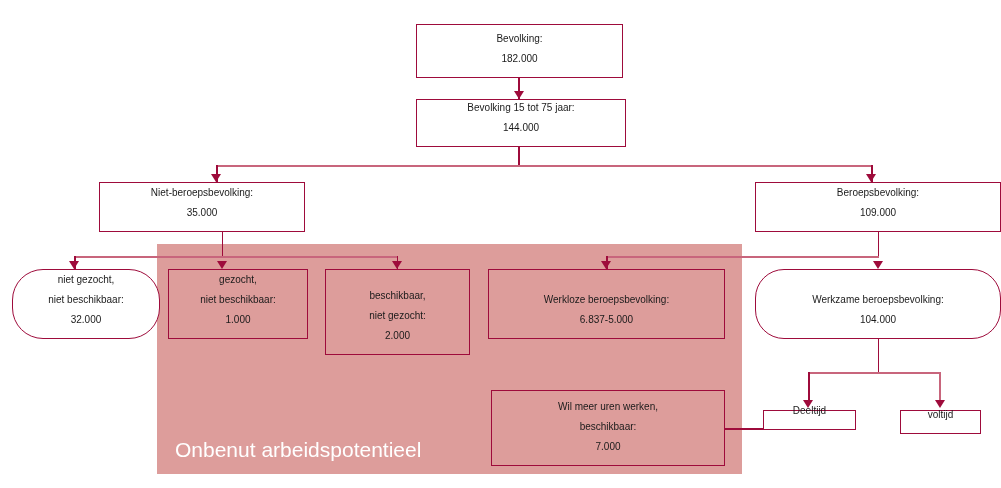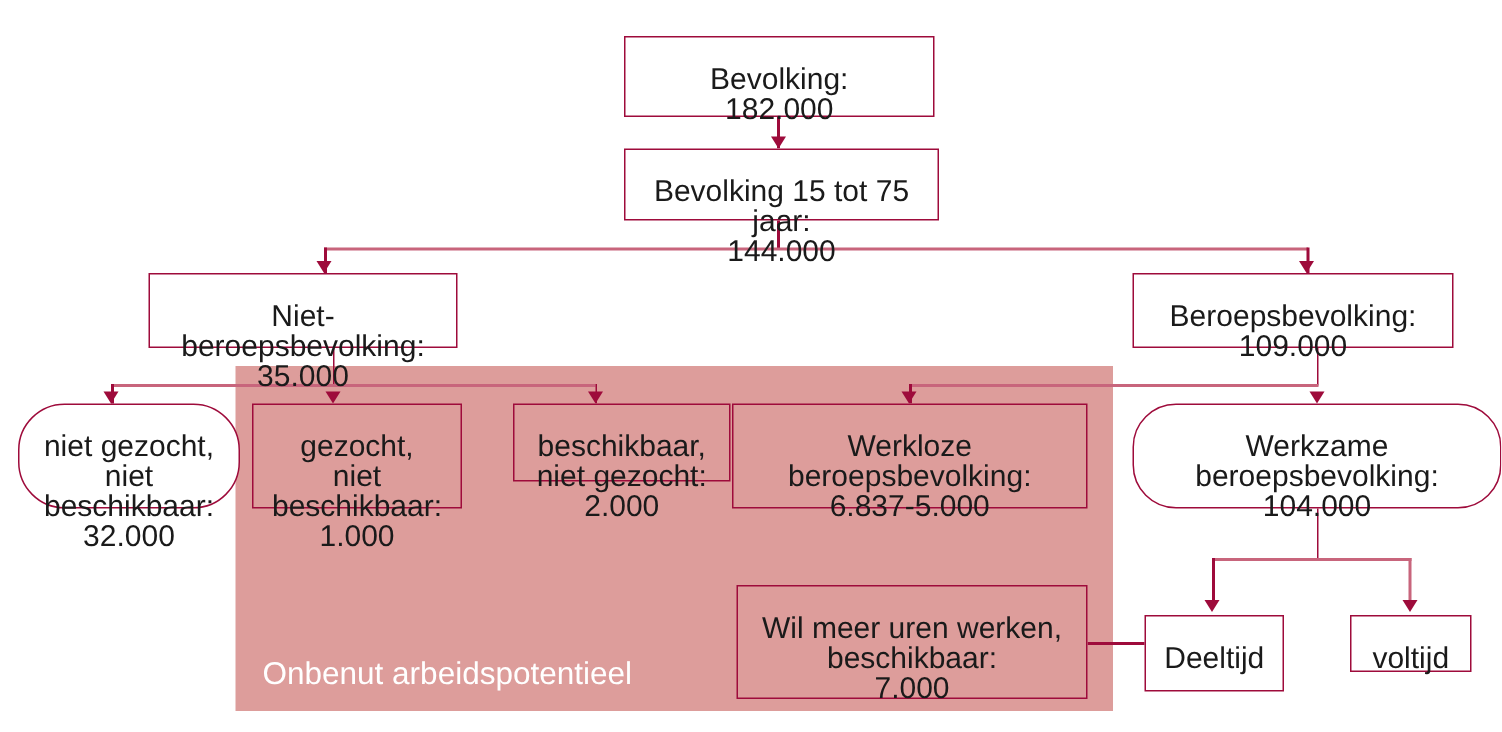--- a/index.html
+++ b/index.html
@@ -26,27 +26,27 @@
     line-height:26px;
     white-space:nowrap;
   }
   
   .node{
     position:absolute;
     box-sizing:border-box;
     border:1.6px solid #9e0b3b;
     background:#ffffff;
     color:#1a1a1a;
-    font-size:20px;
+    font-size:10px;
     line-height:20px;
     display:flex;
-    align-items:flex-start;
+    align-items:flex-end;
     justify-content:center;
     text-align:center;
-    padding:18px 6px;
+    padding:8px 6px;
   }
   .node.tint{ background:#dd9d9b; }
   .node .txt{ display:block; width:100%; white-space:pre-line; }
 
   
   .ln{ position:absolute; background:#9e0b3b; }
   .ln.h{ height:1.6px; }
   .ln.v{ width:1.6px; }
   .ln.soft{ background:#c8657c; }
   .arrow{
@@ -106,38 +106,38 @@
   <div class="node" style="left:416px;top:99px;width:210px;height:48px;">
     <span class="txt">Bevolking 15 tot 75 jaar:
 144.000</span>
   </div>
 
   <div class="node" style="left:99px;top:182px;width:206px;height:50px;">
     <span class="txt">Niet-beroepsbevolking:
 35.000</span>
   </div>
 
-  <div class="node" style="left:755px;top:182px;width:214px;height:50px;">
+  <div class="node" style="left:755px;top:182px;width:246px;height:50px;">
     <span class="txt">Beroepsbevolking:
 109.000</span>
   </div>
 
   <div class="node" style="left:12px;top:269px;width:148px;height:70px;border-radius:31px;">
     <span class="txt">niet gezocht,
 niet beschikbaar:
 32.000</span>
   </div>
 
   <div class="node tint" style="left:168px;top:269px;width:140px;height:70px;">
     <span class="txt">gezocht,
 niet beschikbaar:
 1.000</span>
   </div>
 
-  <div class="node tint" style="left:342px;top:269px;width:145px;height:52px;">
+  <div class="node tint" style="left:325px;top:269px;width:145px;height:86px;">
     <span class="txt">beschikbaar,
 niet gezocht:
 2.000</span>
   </div>
 
   <div class="node tint" style="left:488px;top:269px;width:237px;height:70px;">
     <span class="txt">Werkloze beroepsbevolking:
 6.837-5.000</span>
   </div>
 
@@ -145,21 +145,21 @@
     <span class="txt">Werkzame beroepsbevolking:
 104.000</span>
   </div>
 
   <div class="node tint" style="left:491px;top:390px;width:234px;height:76px;">
     <span class="txt">Wil meer uren werken,
 beschikbaar:
 7.000</span>
   </div>
 
-  <div class="node" style="left:763px;top:410px;width:93px;height:51px;">
+  <div class="node" style="left:763px;top:410px;width:93px;height:20px;">
     <span class="txt">Deeltijd</span>
   </div>
 
   <div class="node" style="left:900px;top:410px;width:81px;height:24px;">
     <span class="txt">voltijd</span>
   </div>
 
 </div>
 
 </body></html>

